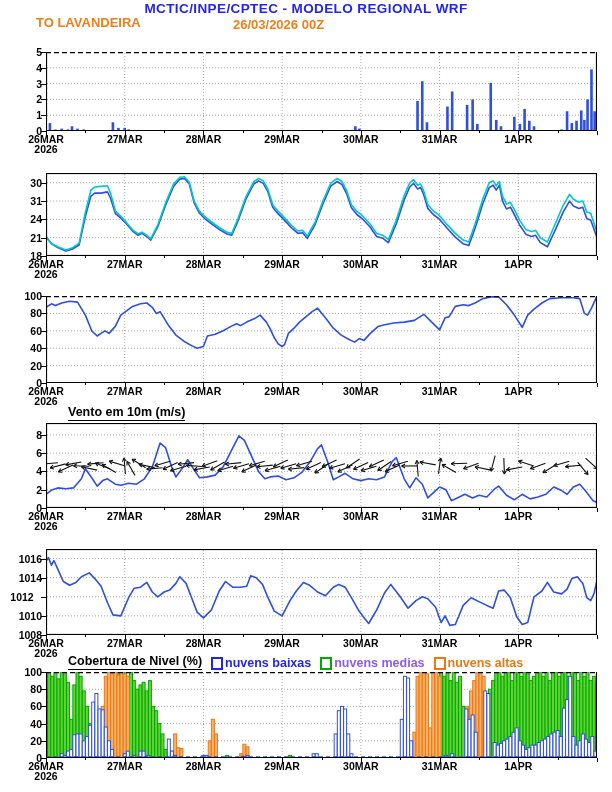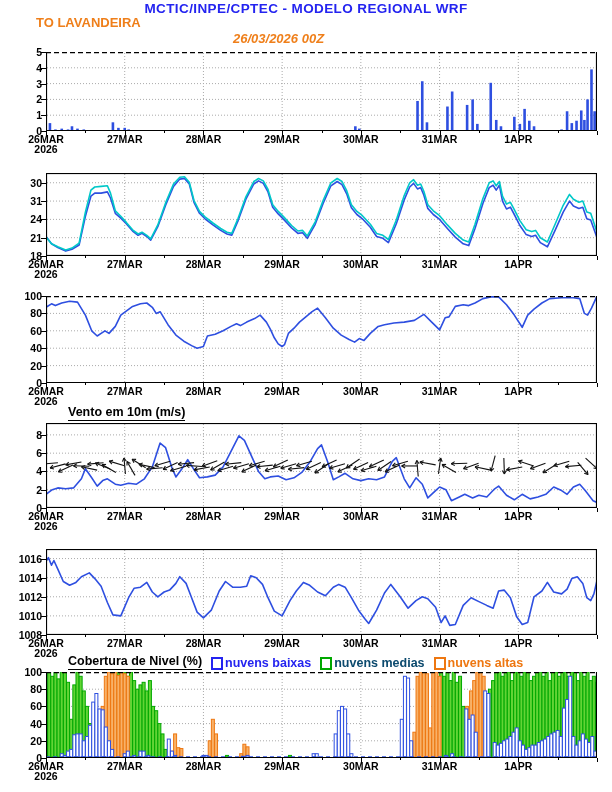--- a/index.html
+++ b/index.html
@@ -2,34 +2,34 @@
 <html><head>
 <meta charset="utf-8">
 <style>
   html,body{margin:0;padding:0;background:#fff;}
   #app{position:relative;width:612px;height:792px;background:#fff;overflow:hidden;
        font-family:"Liberation Sans",sans-serif;font-weight:bold;color:#000;}
   .hdr1{position:absolute;top:1px;left:0;width:612px;text-align:center;
         color:#2424f0;font-size:13.5px;letter-spacing:.4px;white-space:nowrap;}
   .hdr2{position:absolute;top:15px;left:0;width:612px;height:14px;color:#ef7f1a;font-size:13px;}
   .station{position:absolute;left:36px;top:0;}
-  .rundate{position:absolute;left:233px;top:16px;font-style:italic;}
+  .rundate{position:absolute;left:233px;top:2px;}
   .trow{position:absolute;left:46px;width:551px;height:15px;font-size:12.5px;
         display:flex;align-items:flex-end;box-sizing:border-box;padding-left:22px;white-space:nowrap;}
   .spread{justify-content:space-between;}
   .ptitle{display:inline-block;border-bottom:1.5px solid #000;padding-bottom:1px;}
   .loc{color:#ef7f1a;font-size:12.5px;}
   .legend-cyan{color:#00c8c8;margin-right:36px;}
   .cl-item{display:flex;align-items:center;margin-left:9px;}
   .cl-sq{display:inline-block;width:8px;height:9px;background:#fff;margin-right:2px;}
   .sq-blue{border:2px solid #2424f0;}
   .sq-green{border:2px solid #00a800;}
   .sq-orange{border:2px solid #ee7711;}
   .cl-blue{color:#2424f0;}
-  .cl-green{color:#0c4a6e;}
+  .cl-green{color:#8b5cf6;}
   .cl-orange{color:#ee7711;}
   .plot{position:absolute;background:#fff;}
   .ylab{position:absolute;width:40px;text-align:right;font-size:10.5px;line-height:12px;}
   .xlab{position:absolute;width:64px;text-align:center;font-size:10.5px;line-height:11px;}
   .tickm{position:absolute;background:#000;}
 </style>
 </head>
 <body>
 
 <div id="app">
@@ -515,21 +515,21 @@
           <line x1="1" y1="28.66666666666667" x2="550" y2="28.66666666666667" stroke="#aaaaaa" stroke-width="1" stroke-dasharray="1 2"></line>
           <line x1="1" y1="9.55555555555556" x2="550" y2="9.55555555555556" stroke="#aaaaaa" stroke-width="1" stroke-dasharray="1 2"></line>
           <polyline points="0.0,12.4 2.4,8.6 5.5,16.2 7.9,11.5 11.8,20.1 17.3,32.5 23.6,36.3 29.9,33.4 35.4,27.7 43.3,23.9 48.8,29.6 55.1,37.3 61.4,53.5 66.9,65.9 74.8,66.9 82.6,48.7 88.2,39.2 94.5,38.2 100.8,33.4 106.3,43.0 111.8,47.8 118.1,43.0 123.6,41.1 129.9,34.4 133.8,27.7 140.1,34.4 145.6,48.7 151.1,63.1 157.4,68.8 165.3,61.2 173.2,42.0 179.5,32.5 186.6,38.2 194.4,38.2 200.7,37.3 204.7,26.8 210.2,28.7 216.5,35.4 222.0,48.7 228.3,62.1 236.1,66.9 244.0,51.6 250.3,42.0 257.4,33.4 263.7,36.3 271.6,43.0 279.4,46.8 287.3,38.2 292.8,35.4 299.1,38.2 305.4,48.7 312.5,61.2 318.8,69.8 322.7,74.5 330.6,61.2 338.5,44.0 344.8,35.4 354.2,47.8 362.1,59.2 370.0,51.6 376.3,47.8 381.8,49.7 389.6,58.3 395.1,73.6 399.1,66.9 403.8,76.4 409.3,75.5 417.2,56.4 425.1,48.7 432.9,52.6 440.8,56.4 447.1,59.2 452.6,42.0 458.1,41.1 464.4,48.7 470.7,67.8 476.2,75.5 481.7,73.6 488.0,47.8 495.9,42.0 501.4,33.4 507.7,43.0 515.6,44.9 521.1,40.1 525.8,29.6 531.3,27.7 536.8,34.4 540.8,48.7 544.7,51.6 547.9,44.9 551.0,31.5" fill="none" stroke="#2e4fe0" stroke-width="1.6" stroke-linejoin="round" stroke-linecap="round"></polyline>
           <rect x="0.5" y="0.5" width="550" height="85" fill="none" stroke="#000" stroke-width="1.2"></rect>
         </svg>
       </div>
       <div class="ylab" style="left: 2px; top: 629px;">1008</div>
       <div class="tickm" style="left: 41px; top: 635px; width: 5px; height: 1px;"></div>
       <div class="ylab" style="left: 2px; top: 609.889px;">1010</div>
       <div class="tickm" style="left: 41px; top: 615.889px; width: 5px; height: 1px;"></div>
-      <div class="ylab" style="left: 2px; top: 590.778px;">1012</div>
+      <div class="ylab" style="left: 2px; top: 590.778px; text-align: center;">1012</div>
       <div class="tickm" style="left: 41px; top: 596.778px; width: 5px; height: 1px;"></div>
       <div class="ylab" style="left: 2px; top: 571.667px;">1014</div>
       <div class="tickm" style="left: 41px; top: 577.667px; width: 5px; height: 1px;"></div>
       <div class="ylab" style="left: 2px; top: 552.556px;">1016</div>
       <div class="tickm" style="left: 41px; top: 558.556px; width: 5px; height: 1px;"></div>
       <div class="tickm" style="left: 46px; top: 635px; width: 1px; height: 4px;"></div>
       <div class="tickm" style="left: 85.3571px; top: 635px; width: 1px; height: 2px;"></div>
       <div class="tickm" style="left: 124.714px; top: 635px; width: 1px; height: 4px;"></div>
       <div class="tickm" style="left: 164.071px; top: 635px; width: 1px; height: 2px;"></div>
       <div class="tickm" style="left: 203.429px; top: 635px; width: 1px; height: 4px;"></div>

